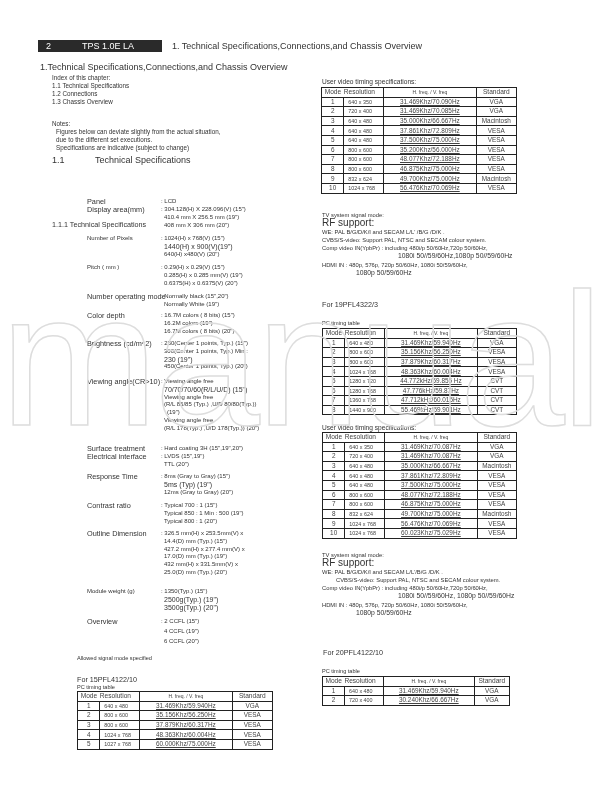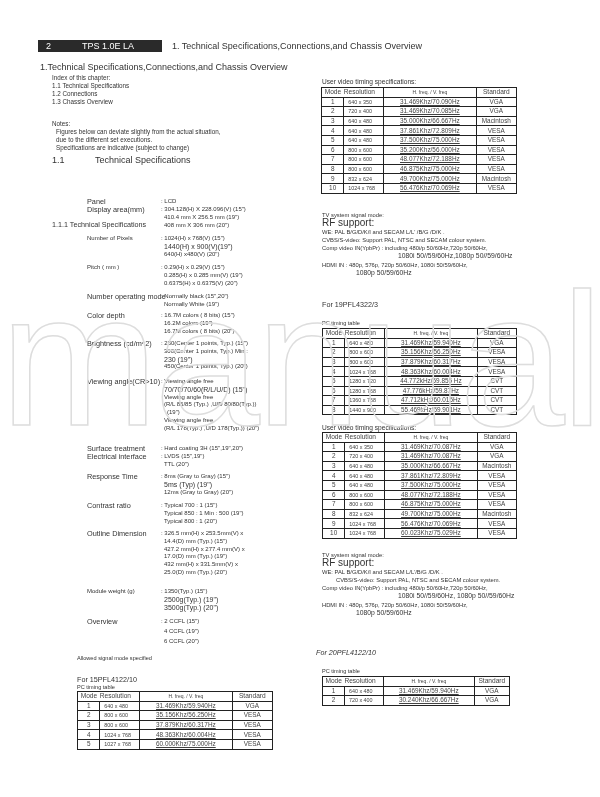--- a/index.html
+++ b/index.html
@@ -461,21 +461,21 @@
   <div>TV system signal mode:</div>
   <div class="rf">RF support:</div>
   <div>WE: PAL B/G/D/K/I and SECAM L/L'/B/G /D/K .</div>
   <div style="padding-left:14px">CVBS/S-video: Support PAL, NTSC and SECAM colour system.</div>
   <div>Comp video IN(YpbPr) : including 480i/p 50/60Hz,720p 50/60Hz,</div>
   <div class="big" style="padding-left:76px">1080i 50//59/60Hz, 1080p 50//59/60Hz</div>
   <div>HDMI IN : 480p, 576p, 720p 50/60Hz, 1080i 50/59/60Hz,</div>
   <div class="big" style="padding-left:34px">1080p 50/59/60Hz</div>
 </div>
 
-<div class="abs h3" style="left:316px;top:648px;font-style:italic;">For 20PFL4122/10</div>
+<div class="abs h3" style="left:323px;top:648px;">For 20PFL4122/10</div>
 <div class="abs cap" style="left:322px;top:668px;">PC timing table</div>
 <table class="tt" style="left:322px;top:676px;width:188px;">
   <thead>
       <tr>
     <th style="width:20px;border-right:none">Mode</th>
     <th style="width:36px;text-align:left;border-left:none">Resolution</th>
     <th class="freqh" style="width:84px">H. freq. / V. freq</th>
     <th style="width:32px">Standard</th>
   </tr>
     </thead>

